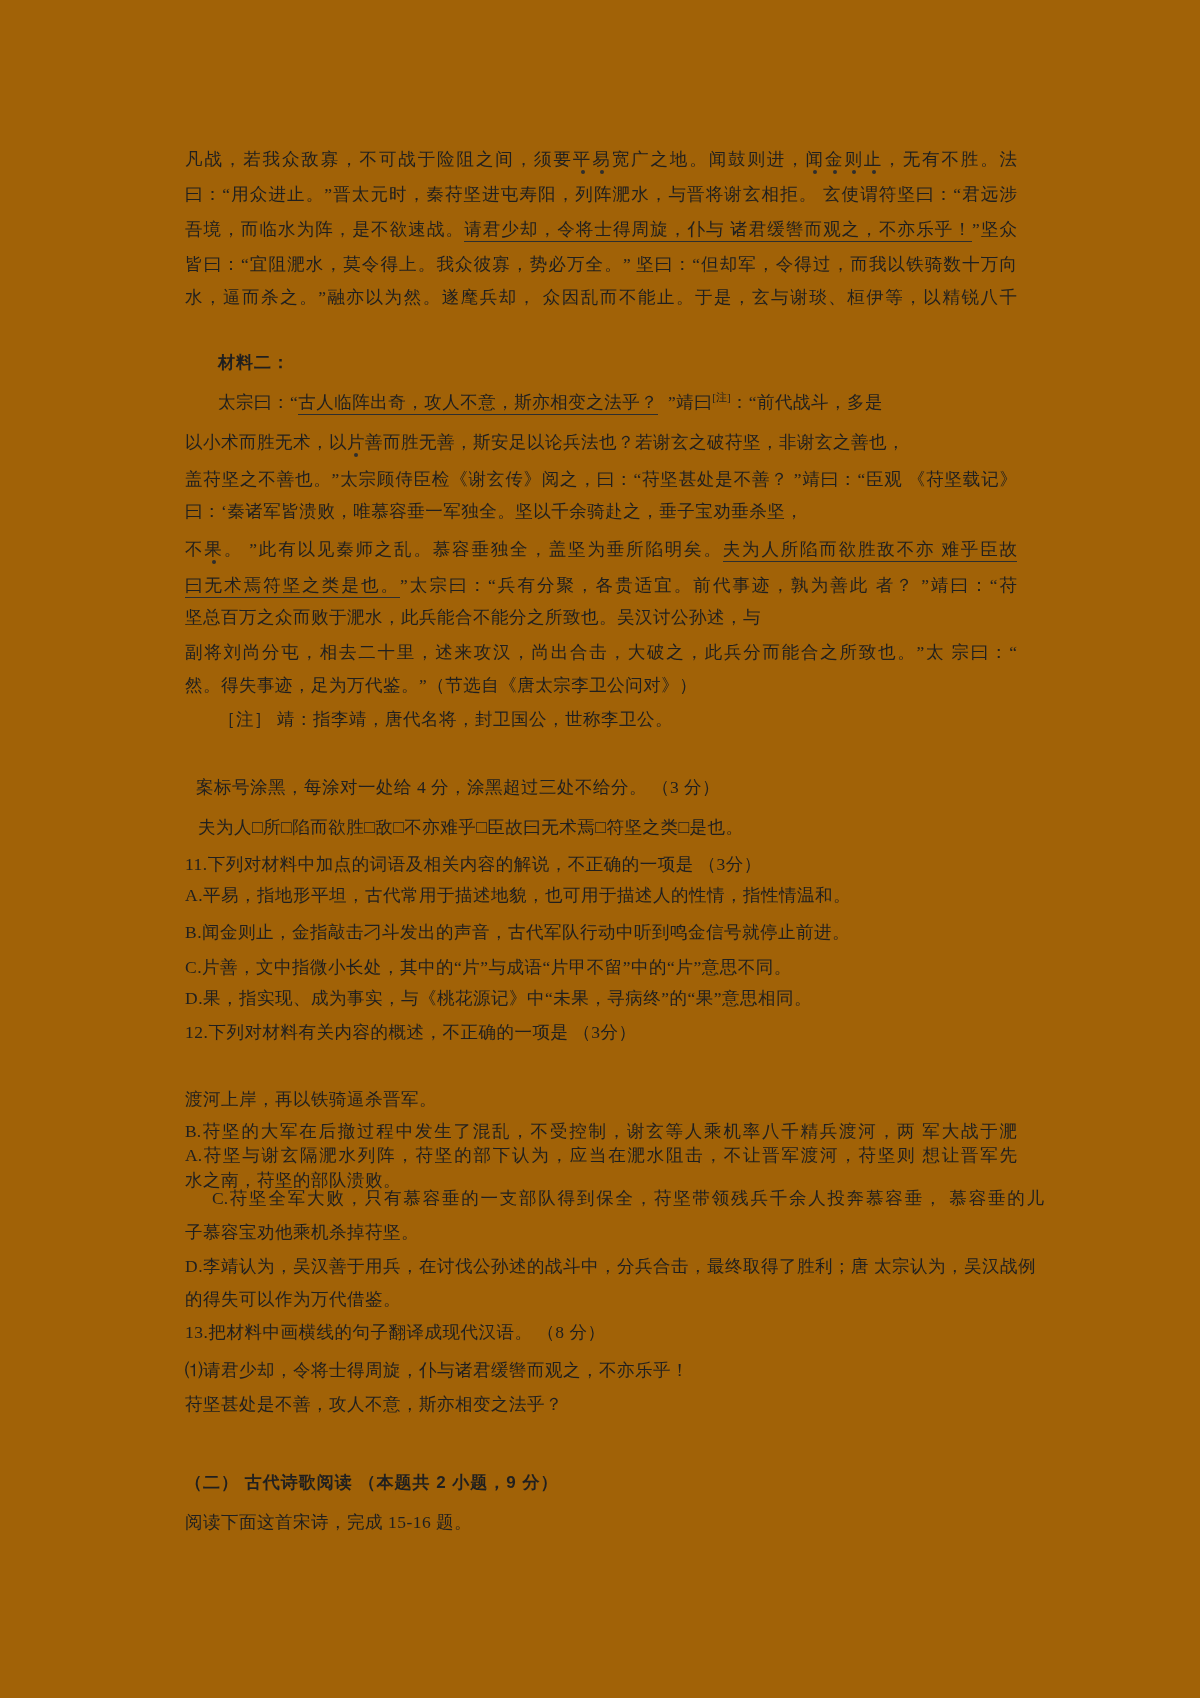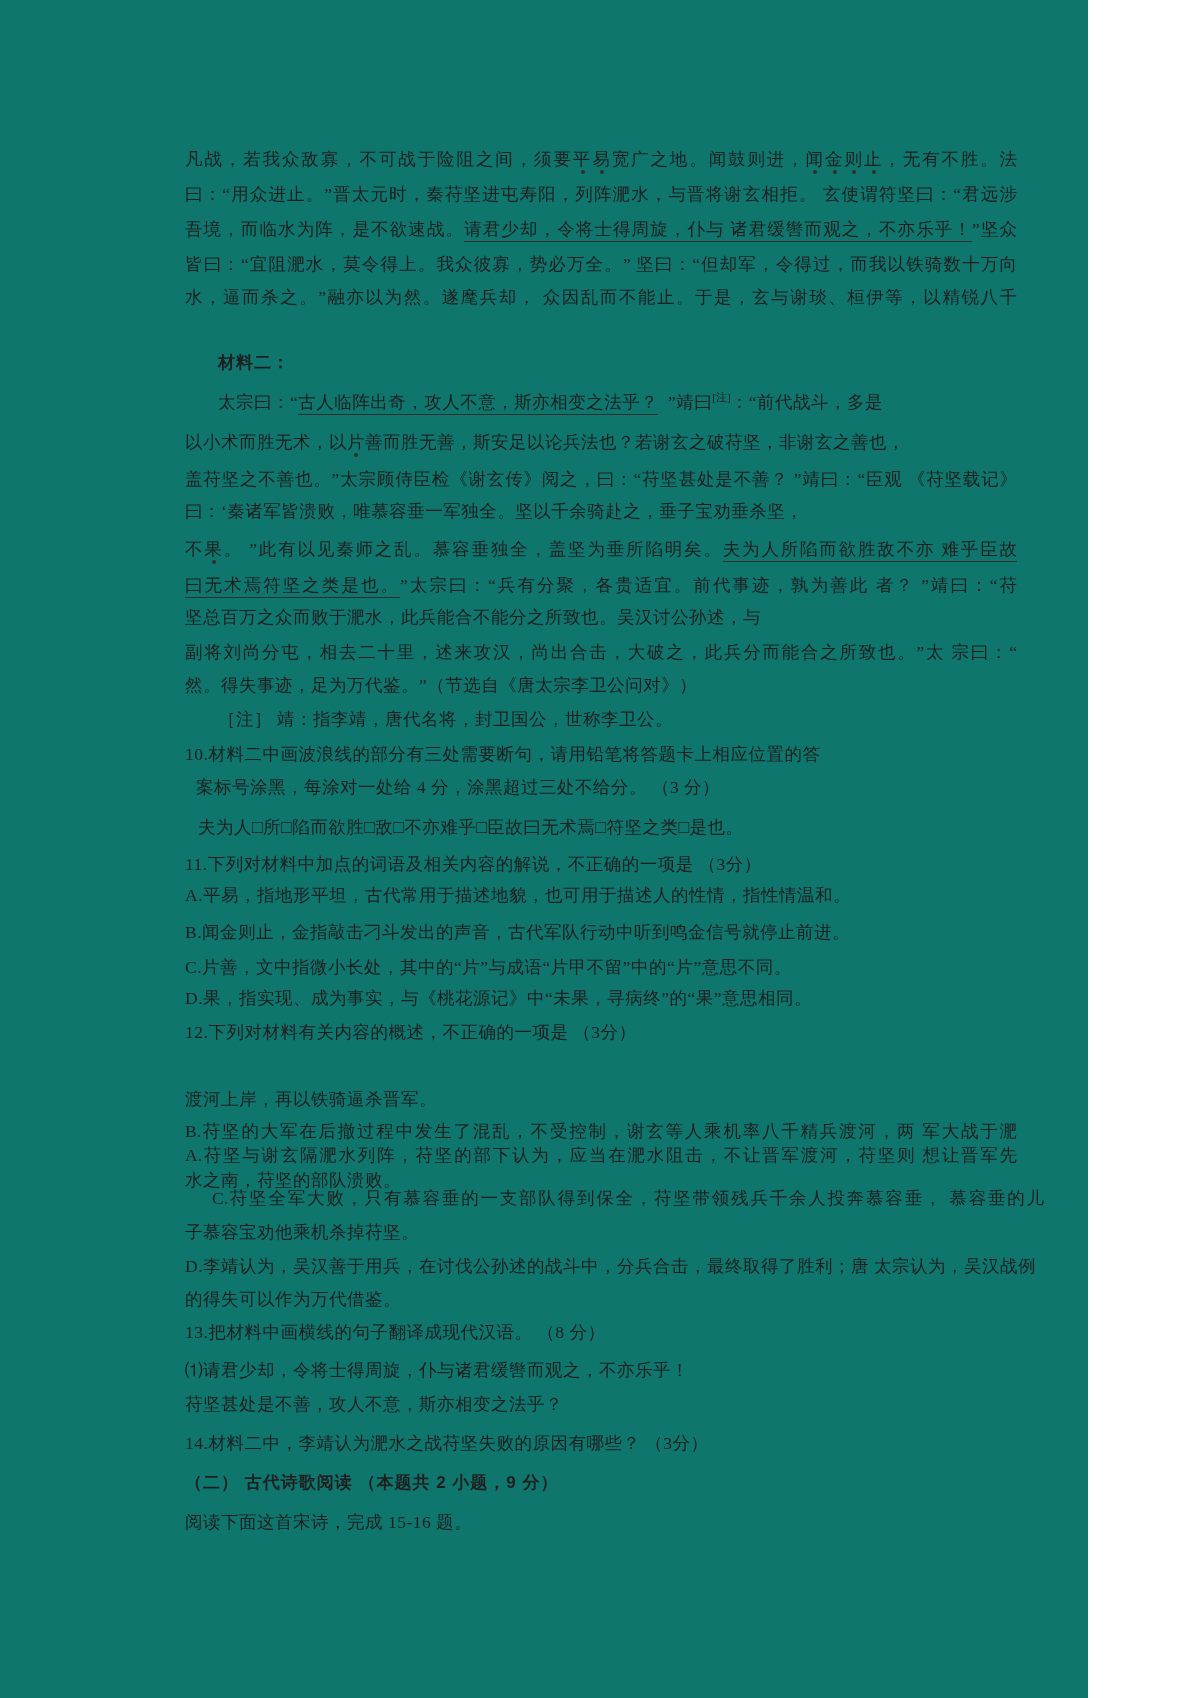--- a/index.html
+++ b/index.html
@@ -1,20 +1,20 @@
 <!DOCTYPE html>
 <html><head>
 <meta charset="utf-8">
 <style>
   html, body { margin: 0; padding: 0; background: #ffffff; }
   .page {
     position: relative;
-    width: 1088px;
+    width: 1200px;
     height: 1698px;
-    background: #0f766e;
+    background: #a16207;
     overflow: hidden;
     font-family: "Liberation Serif", "DejaVu Serif", serif;
     color: #1f1f1f;
   }
   .line {
     position: absolute;
     font-size: 17.5px;
     line-height: 1.35;
     white-space: pre;
     letter-spacing: 0.5px;
@@ -64,36 +64,34 @@
     <div class="line" style="top: 390px; left: 218px;"><span>太宗曰：“</span><span class="u">古人临阵出奇，攻人不意，斯亦相变之法乎？</span><span>  ”靖曰</span><sup class="sup">[注]</sup><span>：“前代战斗，多是</span></div>
     <div class="line" style="top: 431px; left: 185px;"><span>以小术而胜无术，以</span><span><span class="emch">片</span></span><span>善而胜无善，斯安足以论兵法也？若谢玄之破苻坚，非谢玄之善也，</span></div>
     <div class="line fill" style="top: 468px; left: 185px;"><span>盖苻坚之不善也。”太宗顾侍臣检《谢玄传》阅之，曰：“苻坚甚处是不善？ ”靖曰：“臣观 《苻坚载记》</span></div>
     <div class="line" style="top: 500px; left: 185px;"><span>曰：‘秦诸军皆溃败，唯慕容垂一军独全。坚以千余骑赴之，垂子宝劝垂杀坚，</span></div>
     <div class="line fill" style="top: 538px; left: 185px;"><span>不</span><span><span class="emch">果</span></span><span>。 ”此有以见秦师之乱。慕容垂独全，盖坚为垂所陷明矣。</span><span class="u">夫为人所陷而欲胜敌不亦 难乎臣故</span></div>
     <div class="line fill" style="top: 574px; left: 185px;"><span class="u">曰无术焉符坚之类是也。</span><span>”太宗曰：“兵有分聚，各贵适宜。前代事迹，孰为善此 者？ ”靖曰：“苻</span></div>
     <div class="line" style="top: 606px; left: 185px;"><span>坚总百万之众而败于淝水，此兵能合不能分之所致也。吴汉讨公孙述，与</span></div>
     <div class="line fill" style="top: 641px; left: 185px;"><span>副将刘尚分屯，相去二十里，述来攻汉，尚出合击，大破之，此兵分而能合之所致也。”太 宗曰：“</span></div>
     <div class="line" style="top: 674px; left: 185px;"><span>然。得失事迹，足为万代鉴。”（节选自《唐太宗李卫公问对》）</span></div>
     <div class="line" style="top: 708px; left: 218px;"><span>［注］ 靖：指李靖，唐代名将，封卫国公，世称李卫公。</span></div>
-    <div class="line" style="top: 743px; left: 185px;"><span>10.材料二中画波浪线的部分有三处需要断句，请用铅笔将答题卡上相应位置的答</span></div>
     <div class="line" style="top: 776px; left: 196px;"><span>案标号涂黑，每涂对一处给 4 分，涂黑超过三处不给分。 （3 分）</span></div>
     <div class="line" style="top: 816px; left: 198px;"><span>夫为人□所□陷而欲胜□敌□不亦难乎□臣故曰无术焉□符坚之类□是也。</span></div>
     <div class="line" style="top: 853px; left: 185px;"><span>11.下列对材料中加点的词语及相关内容的解说，不正确的一项是 （3分）</span></div>
     <div class="line" style="top: 884px; left: 185px;"><span>A.平易，指地形平坦，古代常用于描述地貌，也可用于描述人的性情，指性情温和。</span></div>
     <div class="line" style="top: 921px; left: 185px;"><span>B.闻金则止，金指敲击刁斗发出的声音，古代军队行动中听到鸣金信号就停止前进。</span></div>
     <div class="line" style="top: 956px; left: 185px;"><span>C.片善，文中指微小长处，其中的“片”与成语“片甲不留”中的“片”意思不同。</span></div>
     <div class="line" style="top: 987px; left: 185px;"><span>D.果，指实现、成为事实，与《桃花源记》中“未果，寻病终”的“果”意思相同。</span></div>
     <div class="line" style="top: 1021px; left: 185px;"><span>12.下列对材料有关内容的概述，不正确的一项是 （3分）</span></div>
     <div class="line fill" style="top: 1100px; left: 185px; margin-top: 44px;"><span>A.苻坚与谢玄隔淝水列阵，苻坚的部下认为，应当在淝水阻击，不让晋军渡河，苻坚则 想让晋军先</span></div>
     <div class="line" style="top: 1088px; left: 185px;"><span>渡河上岸，再以铁骑逼杀晋军。</span></div>
     <div class="line fill" style="top: 1120px; left: 185px;"><span>B.苻坚的大军在后撤过程中发生了混乱，不受控制，谢玄等人乘机率八千精兵渡河，两 军大战于淝</span></div>
     <div class="line" style="top: 1153px; left: 185px; margin-top: 16px;"><span>水之南，苻坚的部队溃败。</span></div>
     <div class="line fill" style="top: 1187px; left: 185px; margin-left: 27px;"><span>C.苻坚全军大败，只有慕容垂的一支部队得到保全，苻坚带领残兵千余人投奔慕容垂， 慕容垂的儿</span></div>
     <div class="line" style="top: 1221px; left: 185px;"><span>子慕容宝劝他乘机杀掉苻坚。</span></div>
     <div class="line" style="top: 1255px; left: 185px;"><span>D.李靖认为，吴汉善于用兵，在讨伐公孙述的战斗中，分兵合击，最终取得了胜利；唐 太宗认为，吴汉战例</span></div>
     <div class="line" style="top: 1288px; left: 185px;"><span>的得失可以作为万代借鉴。</span></div>
     <div class="line" style="top: 1321px; left: 185px;"><span>13.把材料中画横线的句子翻译成现代汉语。 （8 分）</span></div>
     <div class="line" style="top: 1359px; left: 185px;"><span>⑴请君少却，令将士得周旋，仆与诸君缓辔而观之，不亦乐乎！</span></div>
     <div class="line" style="top: 1393px; left: 185px;"><span>苻坚甚处是不善，攻人不意，斯亦相变之法乎？</span></div>
-    <div class="line" style="top: 1432px; left: 185px;"><span>14.材料二中，李靖认为淝水之战苻坚失败的原因有哪些？ （3分）</span></div>
     <div class="line bold" style="top: 1472px; left: 185px;"><span>（二） 古代诗歌阅读 （本题共 2 小题，9 分）</span></div>
     <div class="line" style="top: 1511px; left: 185px;"><span>阅读下面这首宋诗，完成 15-16 题。</span></div>
   </div>
 
 </body></html>

